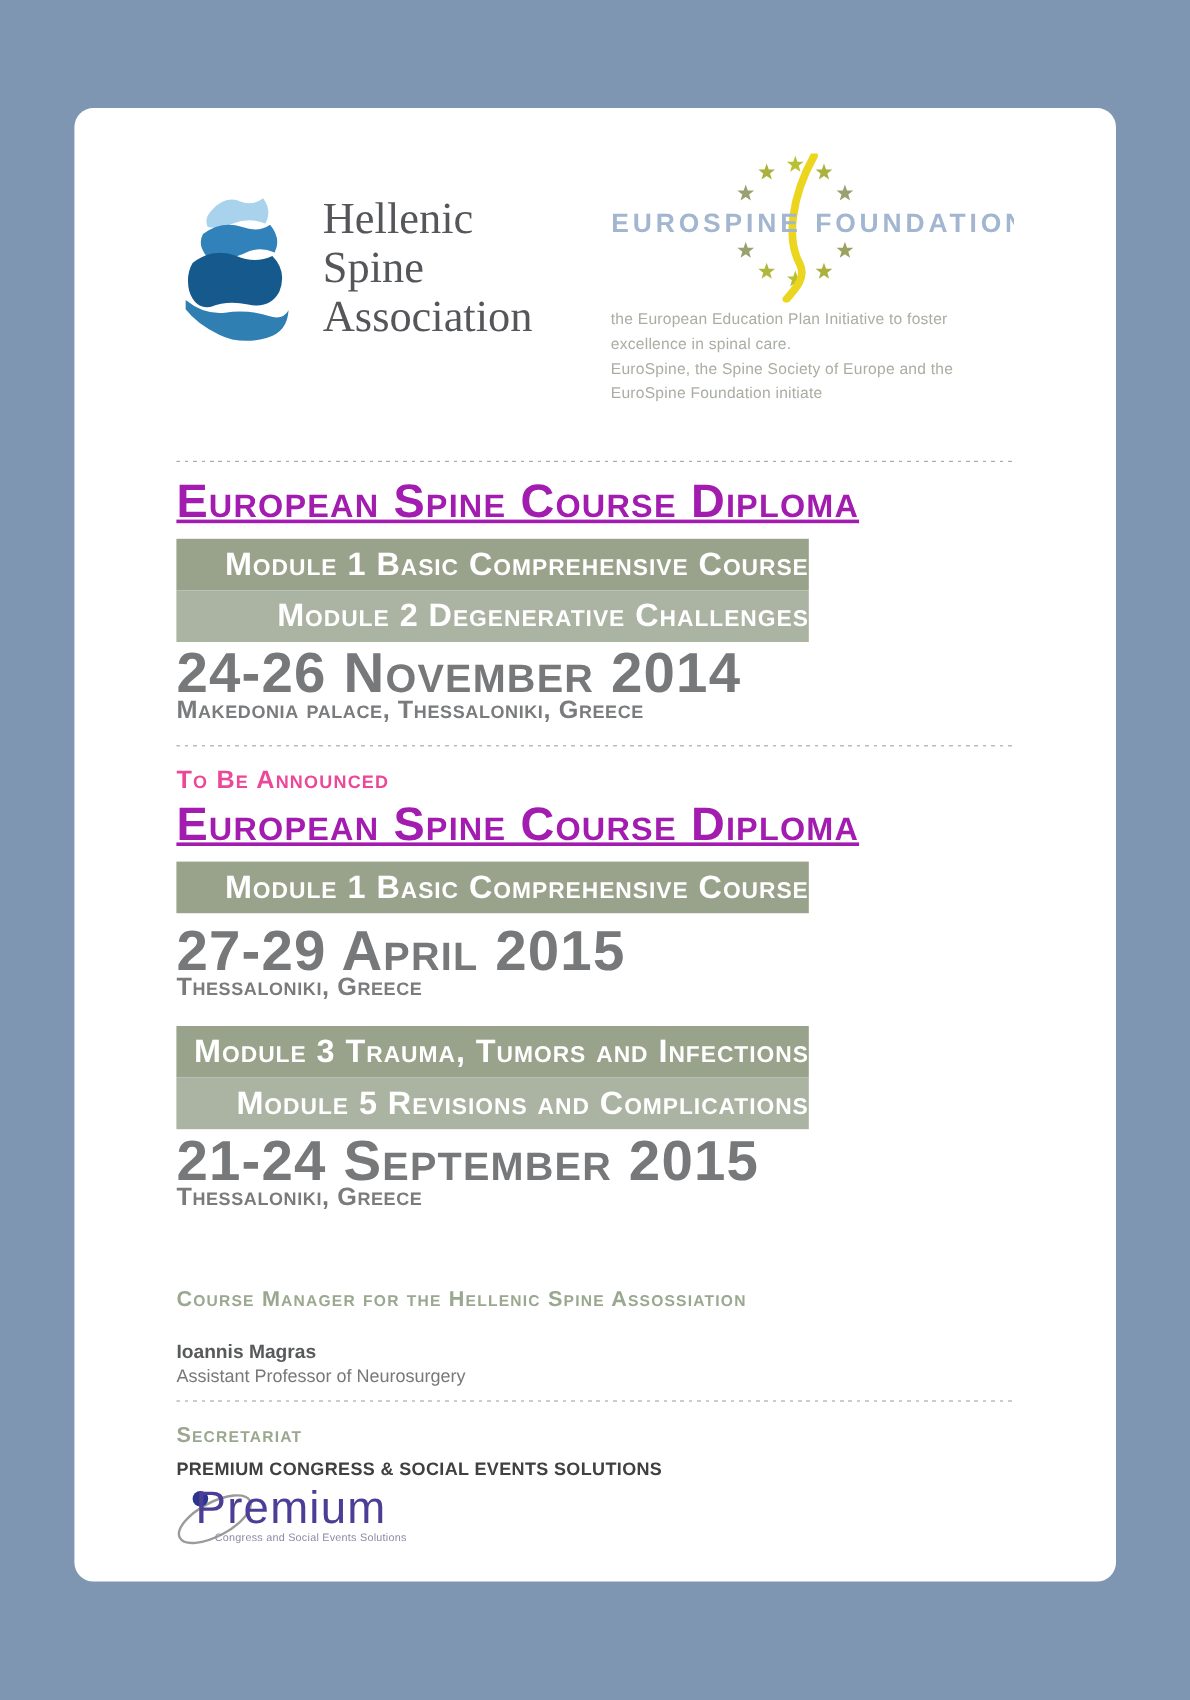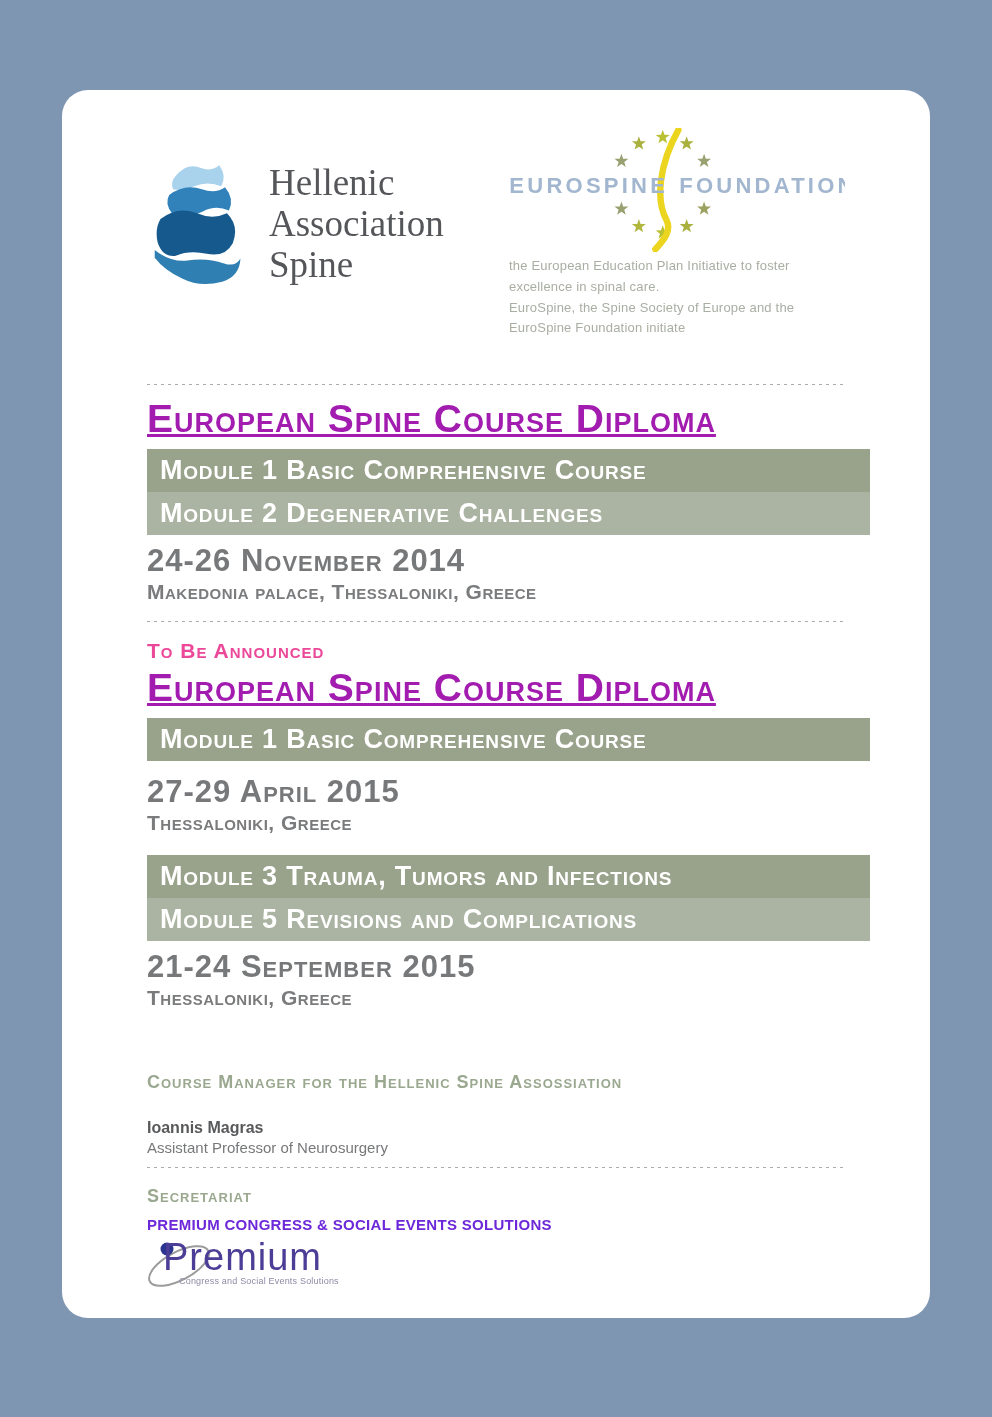--- a/index.html
+++ b/index.html
@@ -7,21 +7,21 @@
   body {
     background: #7e96b2;
     font-family: "Liberation Sans", sans-serif;
     overflow: hidden;
   }
   .card {
     width: 868px;
     height: 1228px;
     margin: 90px auto 0;
     background: #ffffff;
-    border-radius: 26px;
+    border-radius: 16px;
     overflow: hidden;
   }
   .content { padding: 68px 85px 0 85px; }
 
   
   .header { display: flex; justify-content: space-between; }
   .hsa { display: flex; align-items: flex-start; }
   .hsa svg { width: 106px; height: 128px; }
   .hsa-text {
     font-family: "Liberation Serif", serif;
@@ -47,32 +47,32 @@
   .heading {
     font-variant: small-caps; font-weight: bold;
     font-size: 39px; line-height: 44px; letter-spacing: 1px;
     color: #a21caf; margin-top: 11px; text-decoration: underline;
   }
   .note {
     font-variant: small-caps; font-weight: bold;
     font-size: 21px; letter-spacing: 1px;
     color: #ec4899; margin-top: 16px;
   }
-  .bars { margin-top: 8px; width: 723px; }
+  .bars { margin-top: 8px; width: 527px; text-align: right; }
   .bar {
     height: 43px; line-height: 43px; padding-left: 13px;
     font-variant: small-caps; font-weight: bold; font-size: 27px;
     letter-spacing: 0.8px; color: #ffffff;
     white-space: nowrap; overflow: hidden;
   }
   .bar.dark  { background: #99a28b; }
   .bar.light { background: #abb4a2; }
   .date {
     margin-top: 7px; font-variant: small-caps; font-weight: bold;
-    font-size: 31px; line-height: 38px; letter-spacing: 1px; color: #77787a;
+    font-size: 47px; line-height: 38px; letter-spacing: 1px; color: #77787a;
   }
   .loc {
     font-variant: small-caps; font-weight: bold;
     font-size: 21px; line-height: 24px; letter-spacing: 0.5px; color: #7a7b7d;
   }
   .gap-sec { margin-top: 20px; }
 
   
   .mgr-heading {
     margin-top: 62px; font-variant: small-caps; font-weight: bold;
@@ -80,21 +80,21 @@
   }
   .mgr-name { margin-top: 26px; font-weight: bold; font-size: 16px; color: #58595b; }
   .mgr-role { margin-top: 2px; font-size: 15px; color: #77787a; }
 
   .sec-heading {
     margin-top: 17px; font-variant: small-caps; font-weight: bold;
     font-size: 18px; letter-spacing: 1px; color: #9aa88f;
   }
   .sec-company {
     margin-top: 9px; font-weight: bold; font-size: 15px;
-    letter-spacing: 0.3px; color: #6d28d9;
+    letter-spacing: 0.3px; color: #404040;
   }
 
   .premium { position: relative; margin-top: 7px; height: 52px; width: 260px; }
   .premium svg.orbit { position: absolute; left: -4px; top: -2px; width: 78px; height: 56px; }
   .premium-word {
     position: absolute; left: 16px; top: -4px;
     font-size: 38px; color: #4c3e96; letter-spacing: 1px;
   }
   .premium-sub {
     position: absolute; left: 32px; top: 36px;
@@ -111,22 +111,22 @@
 
       <div class="hsa">
         <svg viewBox="0 0 110 132">
           <path d="M30,18 Q42,4 56,10 Q66,14 75,7 Q83,18 77,29 Q63,23 49,29 Q37,34 27,32 Q24,24 30,18 Z" fill="#a9d2ec"></path>
           <path d="M23,38 Q39,26 57,32 Q71,37 81,30 Q91,42 85,54 Q71,48 58,55 Q40,63 26,57 Q18,47 23,38 Z" fill="#3182ba"></path>
           <path d="M14,63 Q32,49 52,57 Q68,64 83,57 Q96,70 89,88 Q81,103 62,99 Q44,95 30,101 Q16,103 11,87 Q8,73 14,63 Z" fill="#16598c"></path>
           <path d="M8,95 Q24,108 42,106 Q62,103 80,109 Q92,113 97,104 Q96,123 78,128 Q55,134 37,125 Q18,116 8,103 Z" fill="#2f7fb3"></path>
         </svg>
         <div class="hsa-text">
           <div>Hellenic</div>
+          <div>Spine</div>
           <div>Association</div>
-          <div>Spine</div>
         </div>
       </div>
 
       <div class="euro">
         <svg viewBox="0 0 365 135">
           <defs>
             <path id="st" d="M0,-8 L1.9,-2.6 L7.6,-2.5 L3.1,1.0 L4.7,6.5 L0,3.3 L-4.7,6.5 L-3.1,1.0 L-7.6,-2.5 L-1.9,-2.6 Z"></path>
           </defs>
           <g>
             <use href="#st" x="167" y="10" fill="#b9c031"></use>

